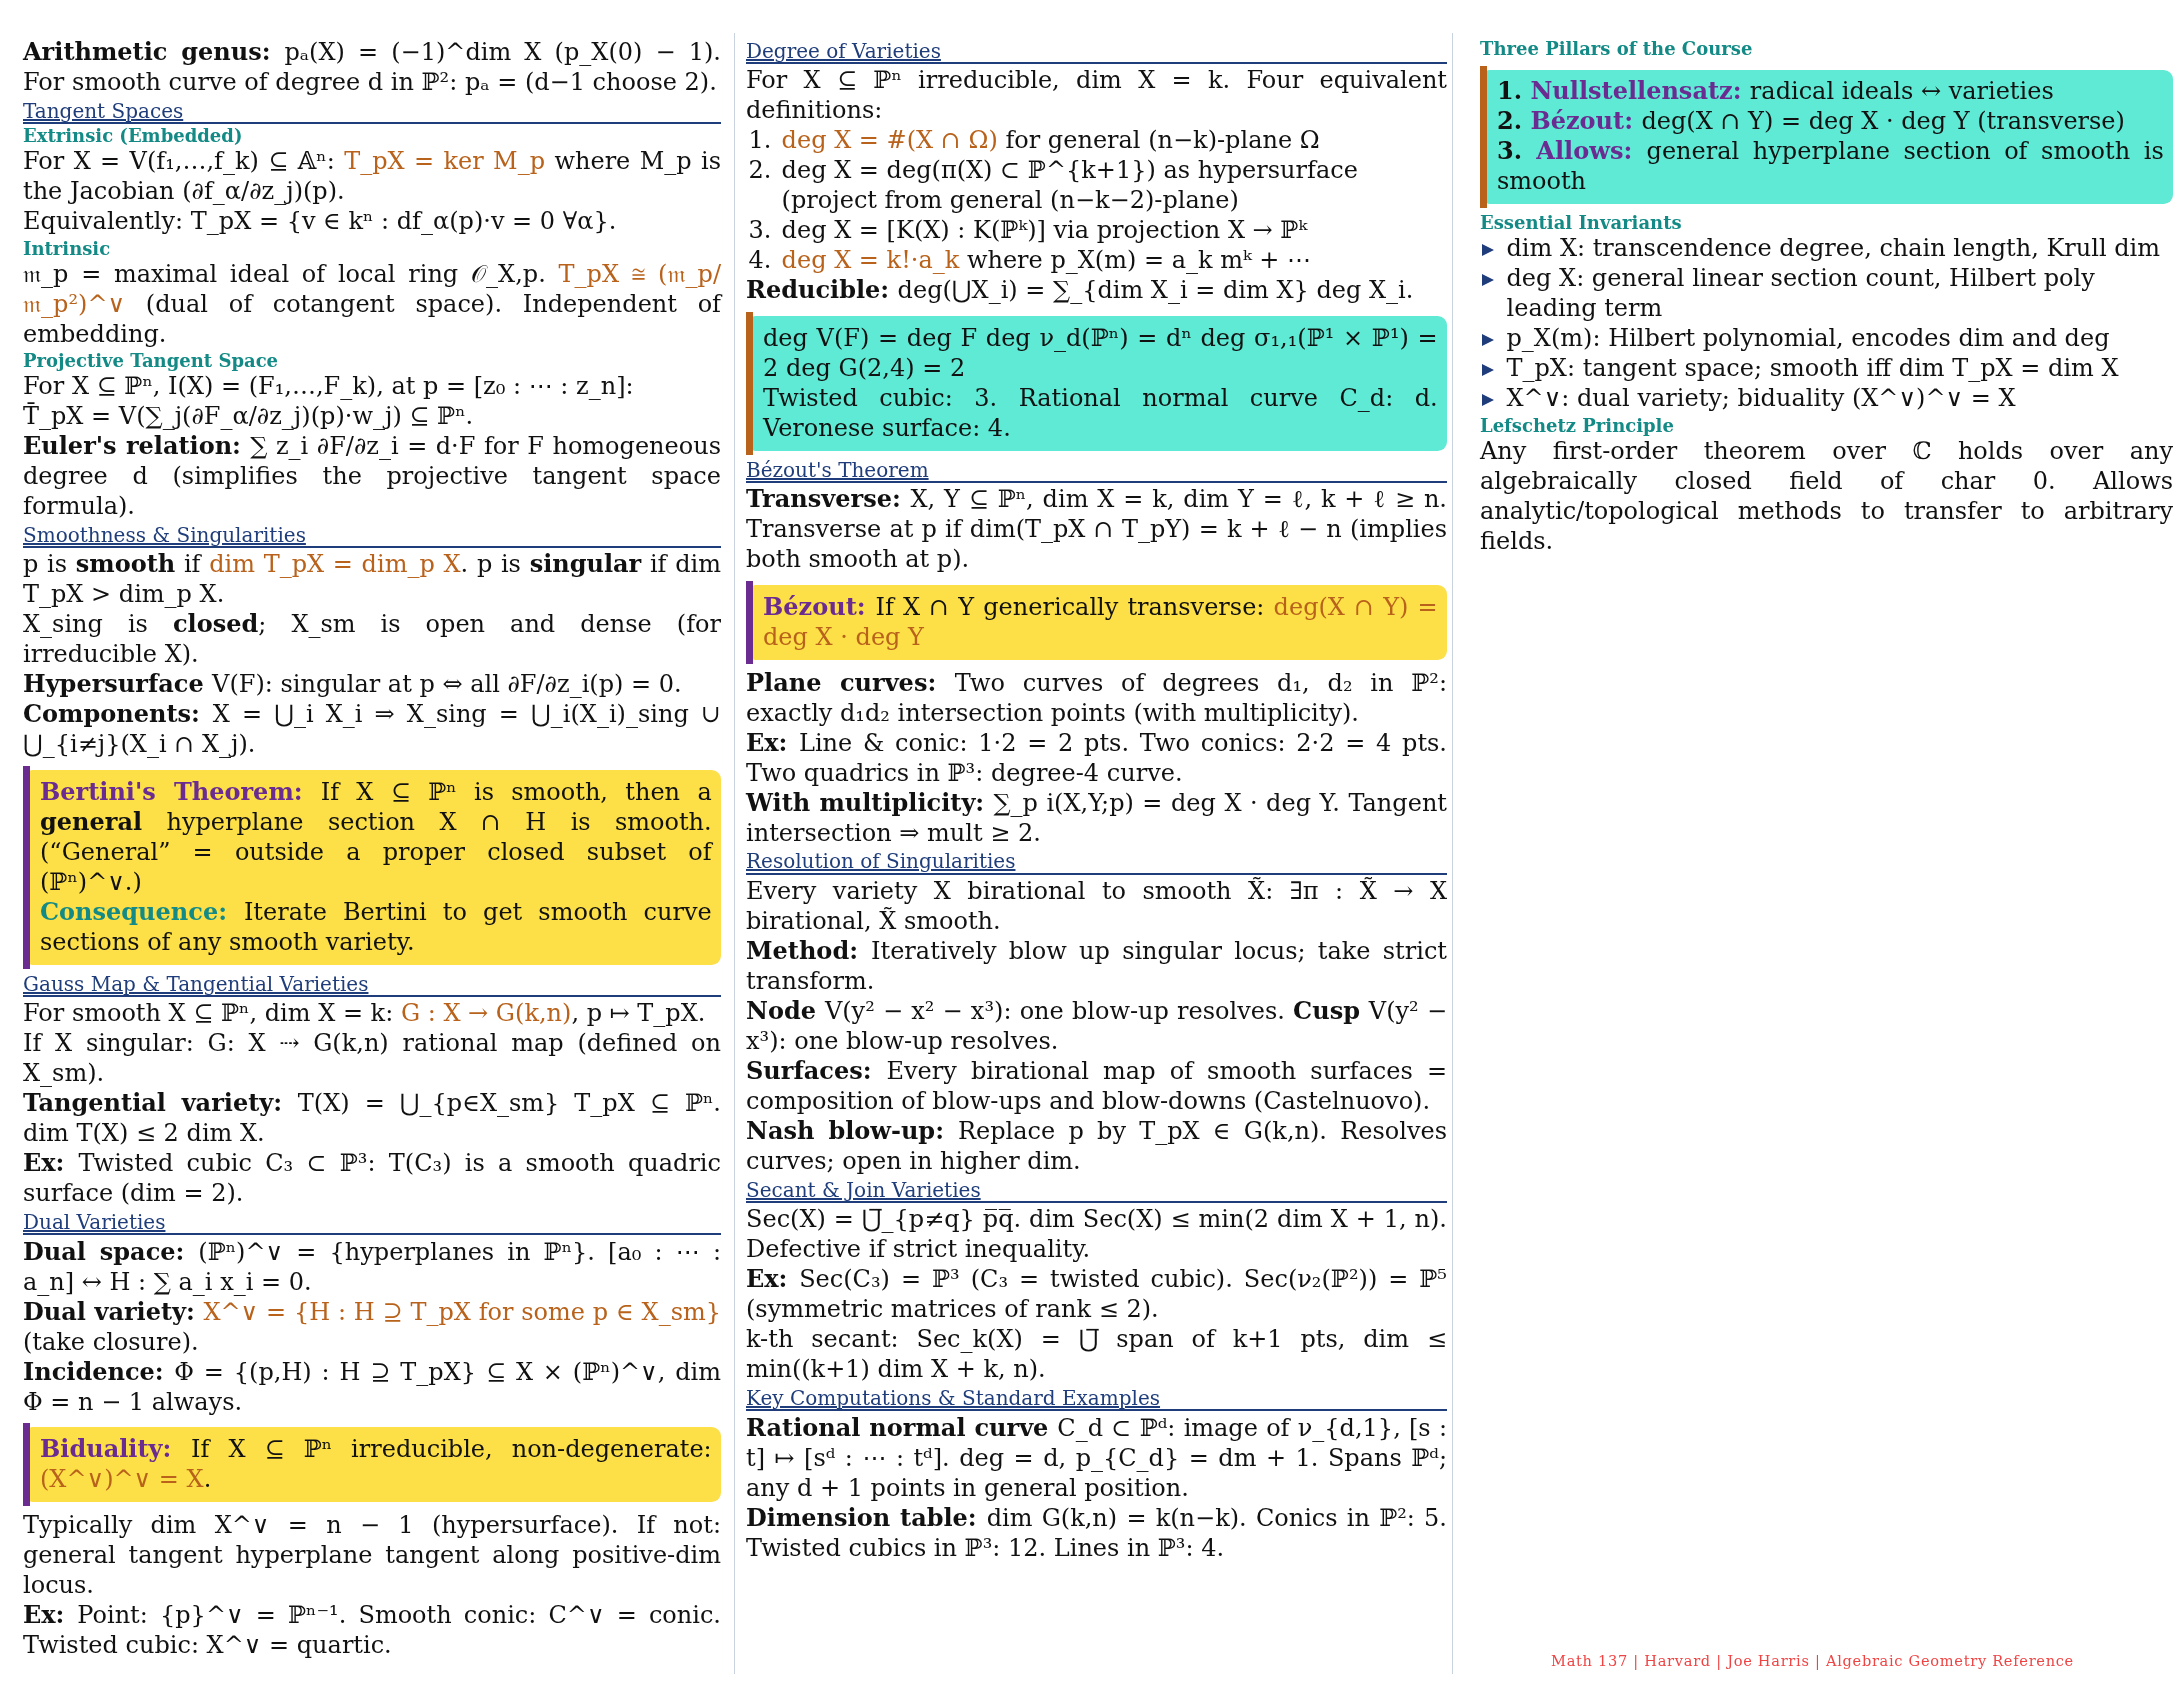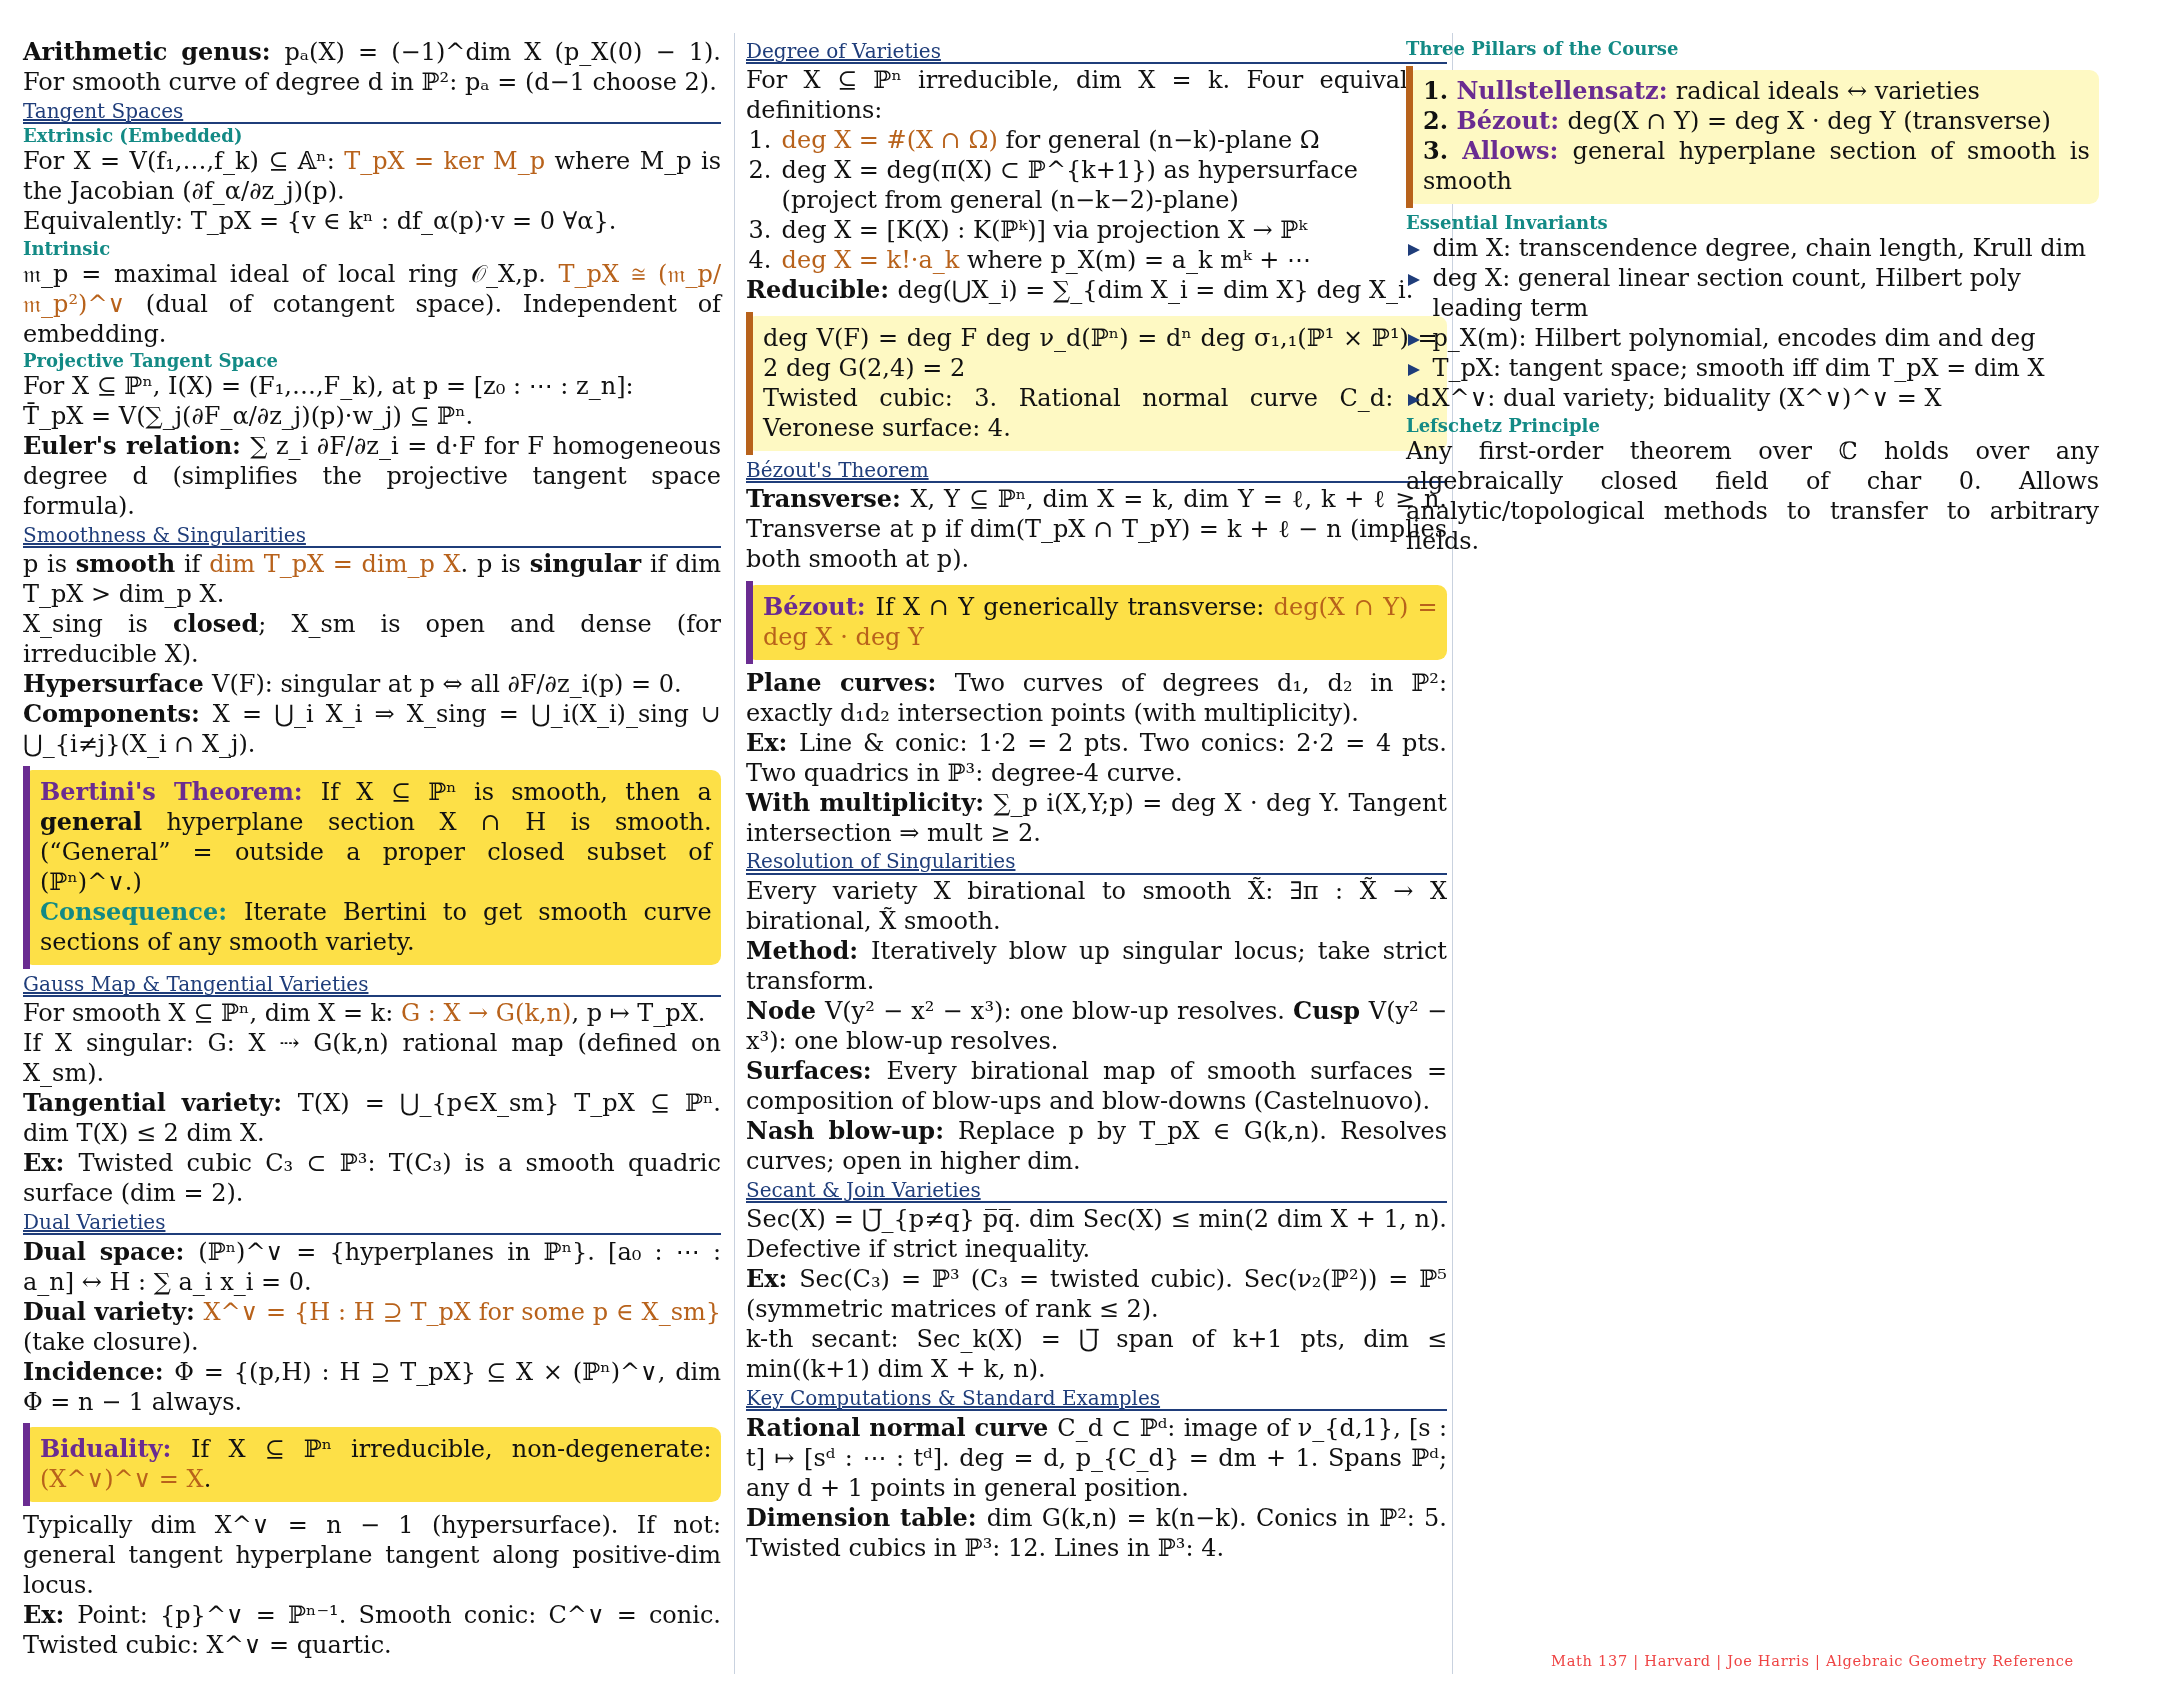--- a/index.html
+++ b/index.html
@@ -1,34 +1,34 @@
 <!DOCTYPE html>
 <html style="font-size:10.6px"><head>
 <meta charset="utf-8">
 <style>
   html,body{margin:0;padding:0;background:#ffffff;}
   body{width:2183px;height:1687px;position:relative;overflow:hidden;
        font-family:"DejaVu Serif","Liberation Serif",serif;color:#111;}
   .col{position:absolute;top:37px;font-size:24px;line-height:30px;}
   #col1{left:23px;width:698px;}
   #col2{left:746px;width:701px;}
-  #col3{left:1406px;width:693px;}
+  #col3{left:1480px;width:693px;}
   .vsep{position:absolute;top:33px;height:1641px;width:1.3px;background:#c9d2df;}
   .sec{color:#1f3d7a;font-size:20px;line-height:22.5px;border-bottom:2.6px solid #1f3d7a;margin-top:2.6px;margin-bottom:1.3px;text-decoration:underline;}
   .sub{color:#138a85;font-size:18px;line-height:21px;font-weight:bold;margin-top:1.3px;}
   .p{margin:0;text-align:justify;}
   .b{font-weight:bold;}
   .o{color:#b8621b;}
   .pu{color:#6a2c91;font-weight:bold;}
   .te{color:#138a85;font-weight:bold;}
   .box{margin:10.6px 0 8px 0;padding:6.6px 9.3px 8px 17px;border-radius:9.3px;position:relative;}
   .box::before{content:"";position:absolute;left:0;top:-4px;bottom:-4px;width:6.6px;}
   .box.purple{background:#fde047;}
   .box.purple::before{background:#6a2c91;}
-  .box.orange{background:#fef9c3;}
+  .box.orange{background:#5eead4;}
   .box.orange::before{background:#b8621b;}
   ol.num{margin:0;padding-left:33px;}
   ol.num li{padding-left:2.6px;}
   ul.tri{list-style:none;margin:0;padding-left:26.5px;}
   ul.tri li{position:relative;}
   ul.tri li::before{content:"";position:absolute;left:-25px;top:10.6px;border-left:12px solid #1f3d7a;border-top:6px solid transparent;border-bottom:6px solid transparent;}
   .footer{position:absolute;left:1551px;top:1652px;font-size:14.6px;color:#ef4444;letter-spacing:0.7px;}
 </style>
 </head>
 <body>

